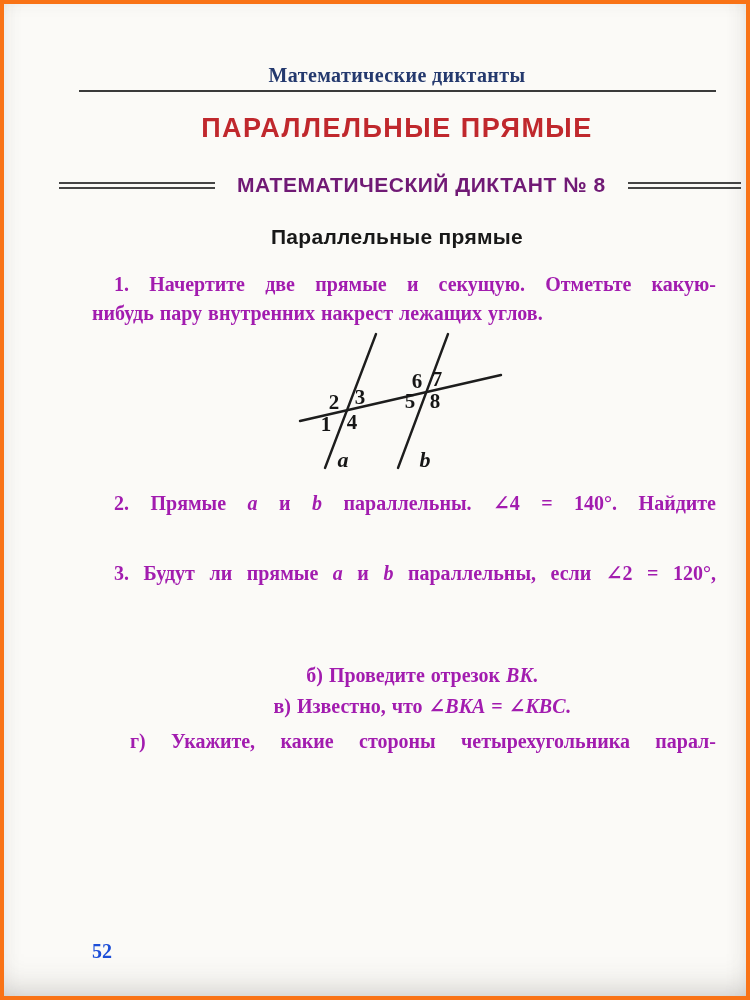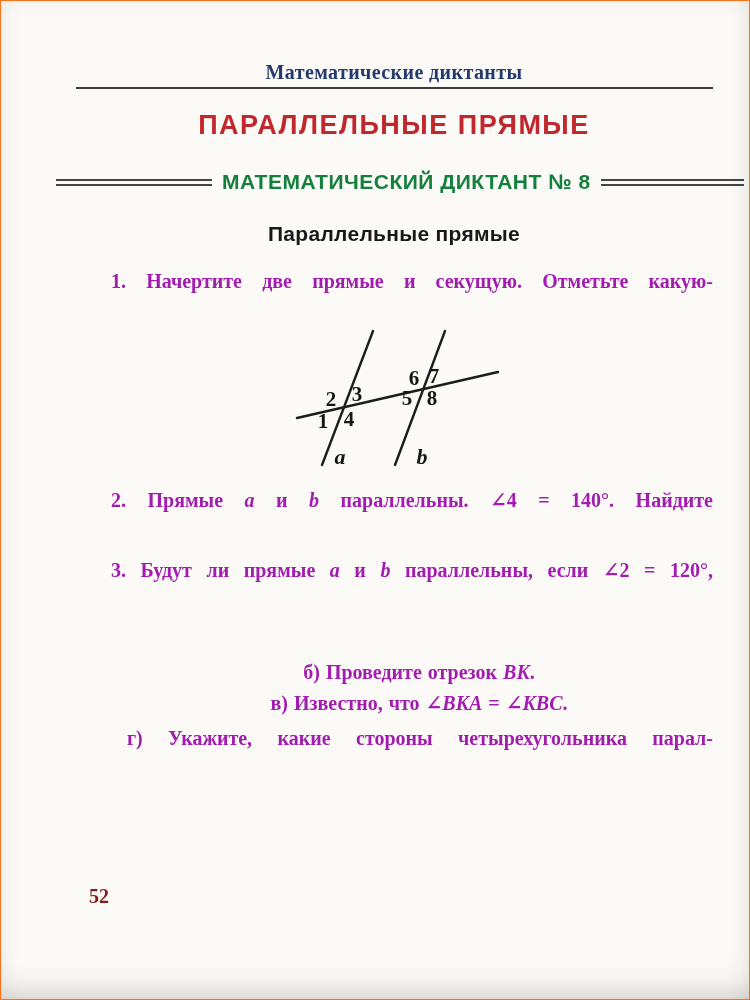--- a/index.html
+++ b/index.html
@@ -1,19 +1,19 @@
 <!DOCTYPE html>
 <html><head>
 <meta charset="utf-8">
 <style>
   html,body { margin:0; padding:0; background:#e8e8e8; }
   .screen {
     position:relative; width:750px; height:1000px;
     background:#fbfaf7;
-    border:1px solid #f97316;
+    border:4px solid #f97316;
     box-sizing:border-box;
     overflow:hidden;
     font-family:"Liberation Serif","DejaVu Serif",serif;
   }
   .vignette {
     position:absolute; inset:0; pointer-events:none;
     box-shadow: inset 0 -22px 38px -26px rgba(70,65,60,.40),
                 inset -16px 0 30px -26px rgba(70,65,60,.20),
                 inset 14px 0 30px -26px rgba(70,65,60,.14),
                 inset 0 14px 26px -24px rgba(70,65,60,.12);
@@ -40,23 +40,23 @@
     position:absolute; top:168px; left:55px; right:5px; height:26px;
     display:flex; align-items:center; gap:10px;
   }
   .dbl-rule {
     height:7px; box-sizing:border-box;
     border-top:2px solid #454545; border-bottom:2px solid #454545;
   }
   .dbl-rule.left  { flex:0 0 156px; }
   .dbl-rule.right { flex:1; }
   .dictation-title {
-    margin:0; white-space:nowrap;
+    margin:12px; white-space:nowrap;
     font:bold 21px "Liberation Sans","DejaVu Sans",sans-serif;
-    letter-spacing:.5px; color:#15803d;
+    letter-spacing:.5px; color:#701a75;
   }
   
   .section-title {
     position:absolute; top:221px; left:36px; width:714px; margin:0;
     text-align:center;
     font:600 21px "Liberation Sans","DejaVu Sans",sans-serif;
     color:#181818; letter-spacing:.3px;
   }
   
   .line {
@@ -75,23 +75,23 @@
   .figure line { stroke:#1d1d1d; stroke-width:2.4; stroke-linecap:round; }
   .ang {
     font:bold 21px "Liberation Serif","DejaVu Serif",serif;
     fill:#161616; text-anchor:middle;
   }
   .lnlbl {
     font:600 22px "Liberation Serif","DejaVu Serif",serif;
     font-style:italic; fill:#161616; text-anchor:middle;
   }
   .page-number {
-    position:absolute; left:88px; top:884px;
+    position:absolute; left:88px; top:936px;
     font:bold 20px "Liberation Serif","DejaVu Serif",serif;
-    color:#7f1d1d;
+    color:#1d4ed8;
   }
 </style>
 </head>
 <body>
 
 <div class="screen">
 
   <div class="running-head">Математические диктанты</div>
   <div class="head-rule"></div>
 
@@ -99,20 +99,21 @@
 
   <div class="dictation-row">
     <span class="dbl-rule left"></span>
     <h2 class="dictation-title">МАТЕМАТИЧЕСКИЙ ДИКТАНТ № 8</h2>
     <span class="dbl-rule right"></span>
   </div>
 
   <h3 class="section-title">Параллельные прямые</h3>
 
   <div class="line just ind22" style="top:268px"><span>1. Начертите две прямые и секущую. Отметьте какую-</span></div>
+  <div class="line" style="top:297px">нибудь пару внутренних накрест лежащих углов.</div>
 
   <svg class="figure" width="280" height="150" viewBox="260 322 280 150">
     <line x1="321" y1="464" x2="372" y2="330"></line>
     <line x1="394" y1="464" x2="444" y2="330"></line>
     <line x1="296" y1="417" x2="497" y2="371"></line>
     <text class="ang" x="322" y="427">1</text>
     <text class="ang" x="330" y="405">2</text>
     <text class="ang" x="356" y="400">3</text>
     <text class="ang" x="348" y="425">4</text>
     <text class="ang" x="406" y="404">5</text>

